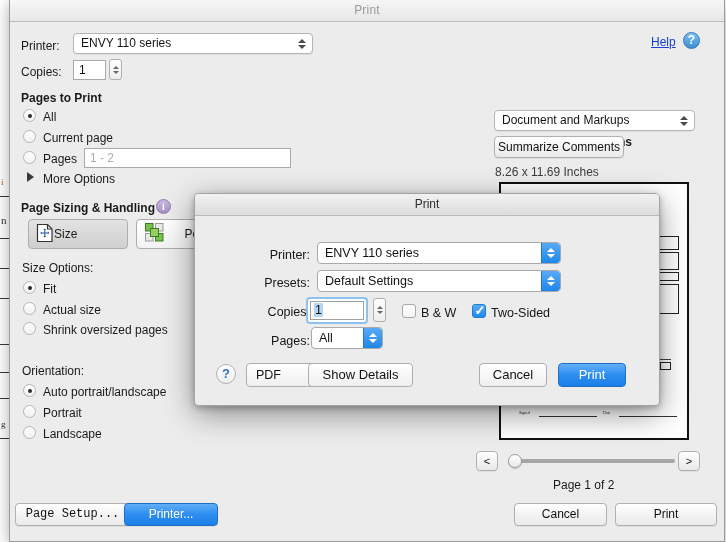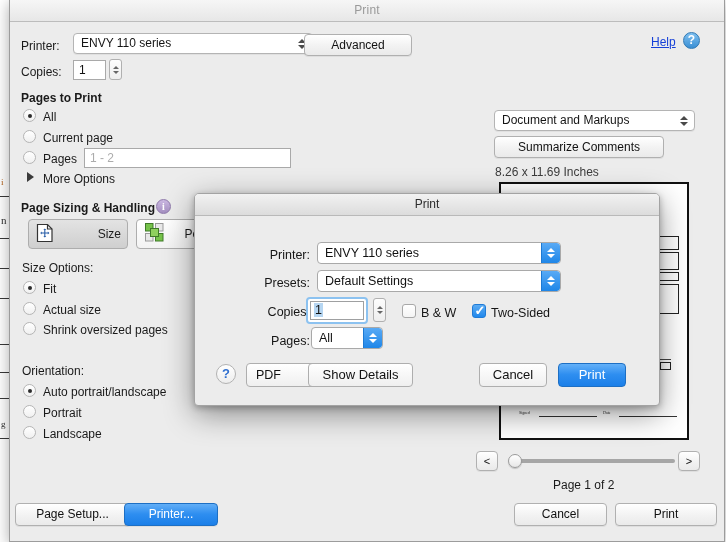--- a/index.html
+++ b/index.html
@@ -338,21 +338,20 @@
   </div>
 
   <div class="lbl" style="left:11px; top:39px;">Printer:</div>
   <div class="popup" style="left:63px; top:33px; width:240px;">
     <span>ENVY 110 series</span>
     <span class="arrows-plain">
         <i class="up"></i>
         <i class="dn"></i>
       </span>
   </div>
-  <div class="btn" style="left:294px; top:34px; width:108px;">Advanced</div>
   <div class="help-link" style="left:641px; top:35px;">Help</div>
   <div class="help-circle" style="left:673px; top:32px;">?</div>
 
   <div class="lbl" style="left:11px; top:65px;">Copies:</div>
   <div class="field" style="left:63px; top:60px; width:33px;">1</div>
   <div class="stepper" style="left:99px; top:59px;">
       <i class="up"></i>
       <i class="dn"></i>
     </div>
 
@@ -378,21 +377,21 @@
 
   <div class="seg active" style="left:18px; top:219px; width:100px;">
     <span style="margin-left:7px;display:inline-block;">
       <svg width="18" height="20" viewBox="0 0 18 20">
           <path d="M1.5 1.5h10l4.5 4.5v12.5h-14.5z" fill="#fff" stroke="#333" stroke-width="1.2"></path>
           <path d="M11.5 1.5v4.5h4.5" fill="none" stroke="#333" stroke-width="1.2"></path>
           <path d="M8.8 6.5v7M5.3 10h7" stroke="#2a5fa8" stroke-width="1.1"></path>
           <path d="M8.8 5.4l-1.5 1.6h3zM8.8 14.6l-1.5-1.6h3zM4.2 10l1.6-1.5v3zM13.4 10l-1.6-1.5v3z" fill="#2a5fa8"></path>
         </svg>
     </span>
-    <span style="flex:1;text-align:right;margin-right:6px;">Size</span>
+    <span style="flex:1;text-align:left;margin-right:6px;">Size</span>
   </div>
   <div class="seg idle" style="left:126px; top:219px; width:100px;">
     <span style="margin-left:8px;display:inline-block;">
       <svg width="19" height="19" viewBox="0 0 19 19">
         <rect x="0.5" y="0.5" width="7.5" height="7.5" fill="#76c24a" stroke="#3f7a28"></rect>
         <rect x="10.5" y="0.5" width="7.5" height="7.5" fill="#e8e8e8" stroke="#9a9a9a"></rect>
         <rect x="0.5" y="10.5" width="7.5" height="7.5" fill="#e8e8e8" stroke="#9a9a9a"></rect>
         <rect x="10.5" y="10.5" width="7.5" height="7.5" fill="#76c24a" stroke="#3f7a28"></rect>
         <rect x="5.5" y="5.5" width="8" height="8" fill="#8fd05e" stroke="#3f7a28"></rect>
       </svg>
@@ -423,21 +422,21 @@
   <div class="lbl" style="left:33px; top:427px;">Landscape</div>
 
   <div class="lbl bold" style="left:508px; top:91px;margin-top:44px;">Comments &amp; Forms</div>
   <div class="popup" style="left:484px; top:110px; width:201px;">
     <span>Document and Markups</span>
     <span class="arrows-plain">
         <i class="up"></i>
         <i class="dn"></i>
       </span>
   </div>
-  <div class="btn" style="left:484px; top:136px; width:170px;">Summarize Comments</div>
+  <div class="btn" style="left:484px; top:136px; width:130px;">Summarize Comments</div>
   <div class="lbl muted" style="left:485px; top:165px;">8.26 x 11.69 Inches</div>
 
   <div id="preview-page" style="left:489px; top:182px; width:190px; height:258px;">
     <div id="preview-inner">
       <div class="pv-txt" style="left:135px; top:32px;">support</div>
       <div class="pv-txt" style="left:135px; top:38px;">general.</div>
       <div class="pv-line" style="left:135px; top:50px; width:12px;"></div>
       <div class="pv-box" style="left:148px; top:52px; width:30px; height:14px;"></div>
       <div class="pv-box" style="left:135px; top:68px; width:43px; height:18px;"></div>
       <div class="pv-box" style="left:135px; top:88px; width:43px; height:9px;"></div>
@@ -453,21 +452,21 @@
       <div class="pv-sig" style="left:118px; top:232px; width:58px;"></div>
     </div>
   </div>
 
   <div class="btn tiny" style="left:466px; top:451px; width:22px;">&lt;</div>
   <div id="pg-slider-track" style="left:500px; top:459px; width:165px;"></div>
   <div id="pg-slider-knob" style="left:498px; top:454px;"></div>
   <div class="btn tiny" style="left:668px; top:451px; width:22px;">&gt;</div>
   <div class="lbl" style="left:543px; top:478px;">Page 1 of 2</div>
 
-  <div class="btn" style="left:5px; top:503px; width:115px; height:23px; line-height:21px;">Page Setup...</div>
+  <div class="btn" style="left:5px; top:503px; width:115px; height:23px; line-height:21px;font-family:Liberation Mono, monospace;">Page Setup...</div>
   <div class="btn primary" style="left:114px; top:503px; width:94px; height:23px; line-height:21px;">Printer...</div>
   <div class="btn" style="left:504px; top:503px; width:93px; height:23px; line-height:21px;">Cancel</div>
   <div class="btn" style="left:605px; top:503px; width:102px; height:23px; line-height:21px;">Print</div>
 </div>
 
 <div id="sheet">
   <div id="sheet-titlebar">
     <div id="sheet-title">Print</div>
   </div>
 

